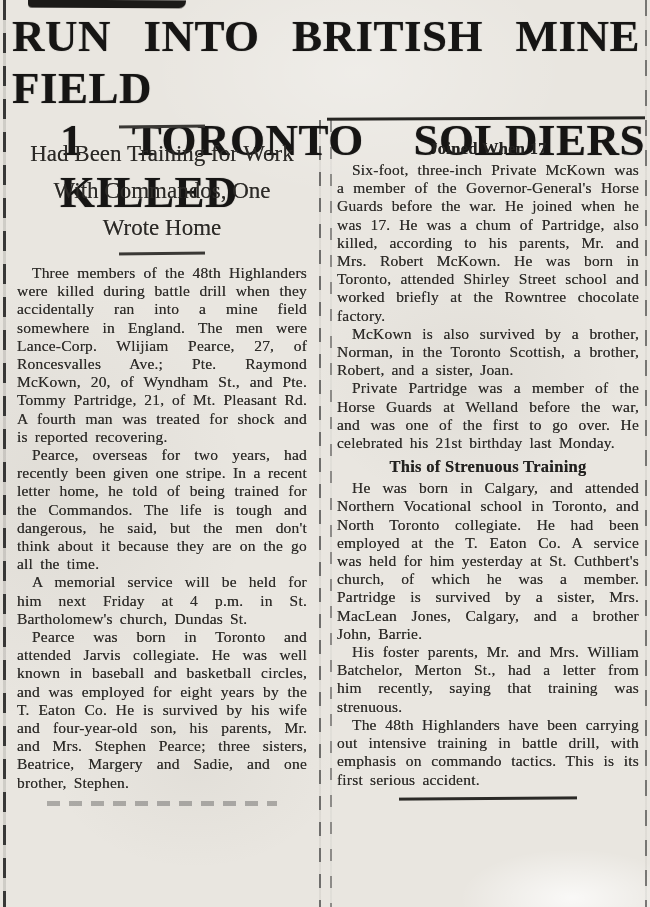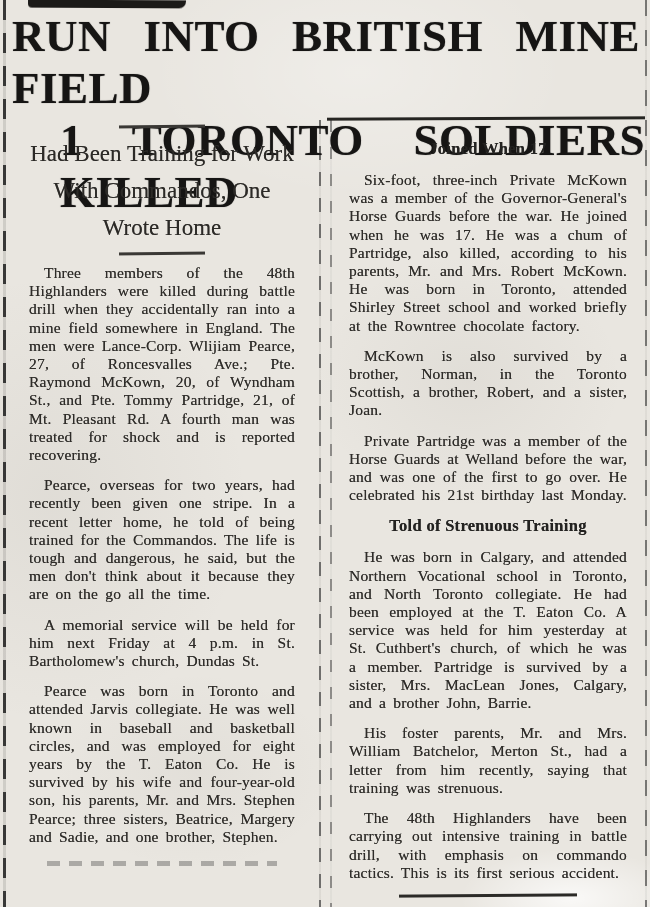--- a/index.html
+++ b/index.html
@@ -44,21 +44,21 @@
   .columns{position:absolute;top:119px;left:0;right:0;bottom:0;display:flex;}
   .col{box-sizing:border-box;}
   .col-left{width:322px;padding:6px 15px 0 17px;}
   .col-right{flex:1;padding:20px 11px 0 15px;}
 
   .short-rule{width:86px;height:2.5px;background:#3a3835;margin:0 auto;
     transform:rotate(-.6deg);filter:blur(.3px);}
   .subhead{margin:7px 0 6px;font-size:23px;line-height:37px;font-weight:400;
     text-align:center;color:#2c2a27;text-shadow:0 0 .6px rgba(40,40,40,.6);}
 
-  p.body{margin:12px;font-size:15.5px;line-height:18.2px;text-align:justify;
+  p.body{margin:0;font-size:15.5px;line-height:18.2px;text-align:justify;
     text-indent:15px;word-spacing:3px;letter-spacing:.2px;
     text-shadow:0 0 .5px rgba(46,44,41,.75);}
   .col-left p.body:first-of-type{margin-top:10px;}
 
   h3.section-heading{margin:0 0 2px;font-size:16.5px;font-weight:700;text-align:center;
     color:#232220;letter-spacing:.3px;text-shadow:0 0 .6px rgba(30,30,30,.7);}
   h3.heading-2{margin-top:5px;}
 
   .end-rule{width:178px;height:2.5px;background:#2b2a27;margin:8px auto 0;
     transform:rotate(-.4deg);filter:blur(.3px);}
@@ -103,21 +103,21 @@
         <div class="marks"></div>
       </div>
     </section>
 
     <section class="col col-right">
       <h3 class="section-heading">Joined When 17</h3>
       <p class="body">Six-foot, three-inch Private McKown was a member of the Governor-General's Horse Guards before the war. He joined when he was 17. He was a chum of Partridge, also killed, according to his parents, Mr. and Mrs. Robert McKown. He was born in Toronto, attended Shirley Street school and worked briefly at the Rowntree chocolate factory.</p>
       <p class="body">McKown is also survived by a brother, Norman, in the Toronto Scottish, a brother, Robert, and a sister, Joan.</p>
       <p class="body">Private Partridge was a member of the Horse Guards at Welland before the war, and was one of the first to go over. He celebrated his 21st birthday last Monday.</p>
 
-      <h3 class="section-heading heading-2">Told of Strenuous Training</h3>
+      <h3 class="section-heading heading-2">This of Strenuous Training</h3>
       <p class="body">He was born in Calgary, and attended Northern Vocational school in Toronto, and North Toronto collegiate. He had been employed at the T. Eaton Co. A service was held for him yesterday at St. Cuthbert's church, of which he was a member. Partridge is survived by a sister, Mrs. MacLean Jones, Calgary, and a brother John, Barrie.</p>
       <p class="body">His foster parents, Mr. and Mrs. William Batchelor, Merton St., had a letter from him recently, saying that training was strenuous.</p>
       <p class="body">The 48th Highlanders have been carrying out intensive training in battle drill, with emphasis on commando tactics. This is its first serious accident.</p>
 
       <div class="end-rule"></div>
     </section>
 
   </div>
 </div>
 

